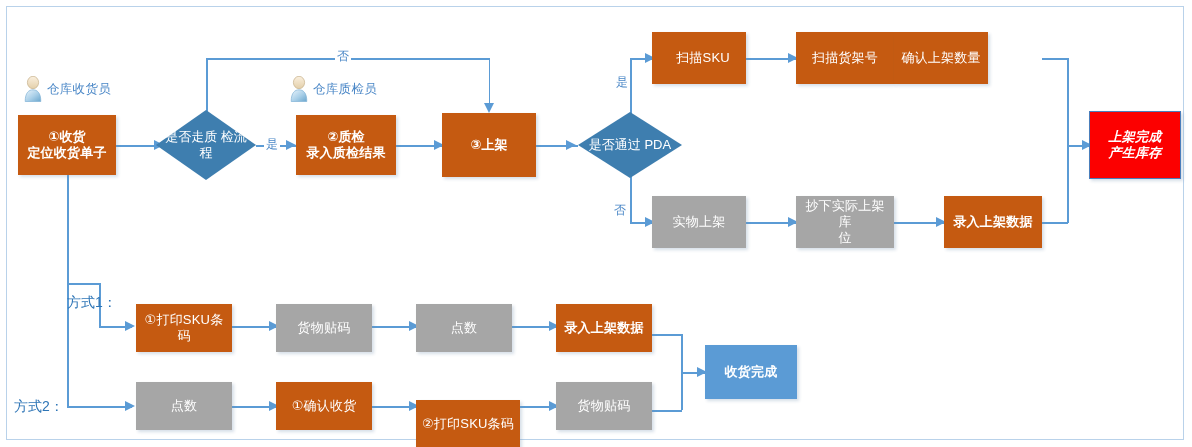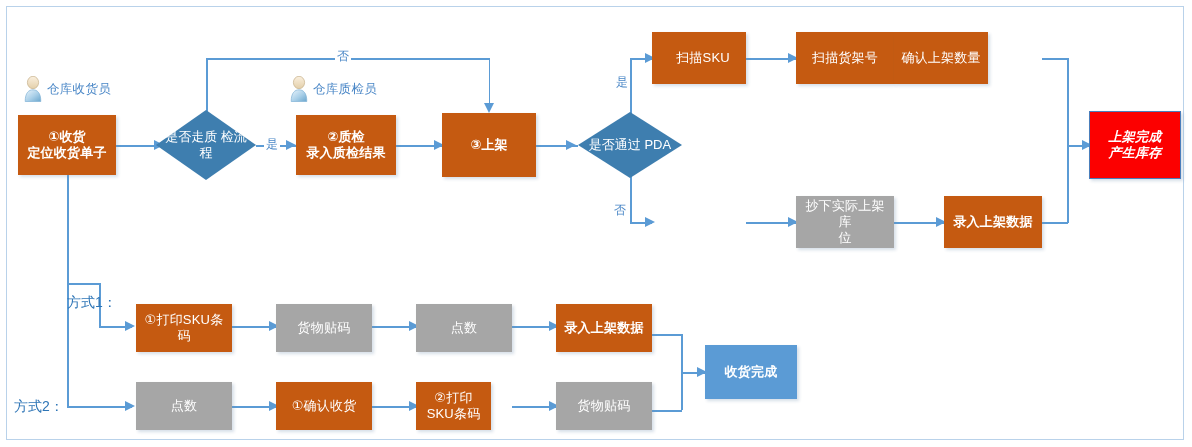--- a/index.html
+++ b/index.html
@@ -293,20 +293,23 @@
     <span>确认上架数量</span>
   </div>
 
   <div class="node n-red" style="left:1089px; top:111px; width:92px; height:68px;">
     <div>
       <span>上架完成</span>
       <span>产生库存</span>
     </div>
   </div>
 
+  <div class="node n-gray" style="left:652px; top:196px; width:94px; height:52px;">
+    <span>实物上架</span>
+  </div>
 
   <div class="node n-gray" style="left:796px; top:196px; width:98px; height:52px;">
     <div>
       <span>抄下实际上架库</span>
       <span>位</span>
     </div>
   </div>
 
   <div class="node n-orange n-bold" style="left:944px; top:196px; width:98px; height:52px;">
     <span>录入上架数据</span>
@@ -324,21 +327,21 @@
   <div class="node n-orange n-bold" style="left:556px; top:304px; width:96px; height:48px;">
     <span>录入上架数据</span>
   </div>
 
   <div class="node n-gray" style="left:136px; top:382px; width:96px; height:48px;">
     <span>点数</span>
   </div>
   <div class="node n-orange" style="left:276px; top:382px; width:96px; height:48px;">
     <span>①确认收货</span>
   </div>
-  <div class="node n-orange" style="left:416px; top:382px; width:75px; height:48px;">
+  <div class="node n-orange" style="left:416px; top:400px; width:104px; height:48px;">
     <span>②打印SKU条码</span>
   </div>
   <div class="node n-gray" style="left:556px; top:382px; width:96px; height:48px;">
     <span>货物贴码</span>
   </div>
 
   <div class="node n-blue n-bold" style="left:705px; top:345px; width:92px; height:54px;">
     <span>收货完成</span>
   </div>
 

